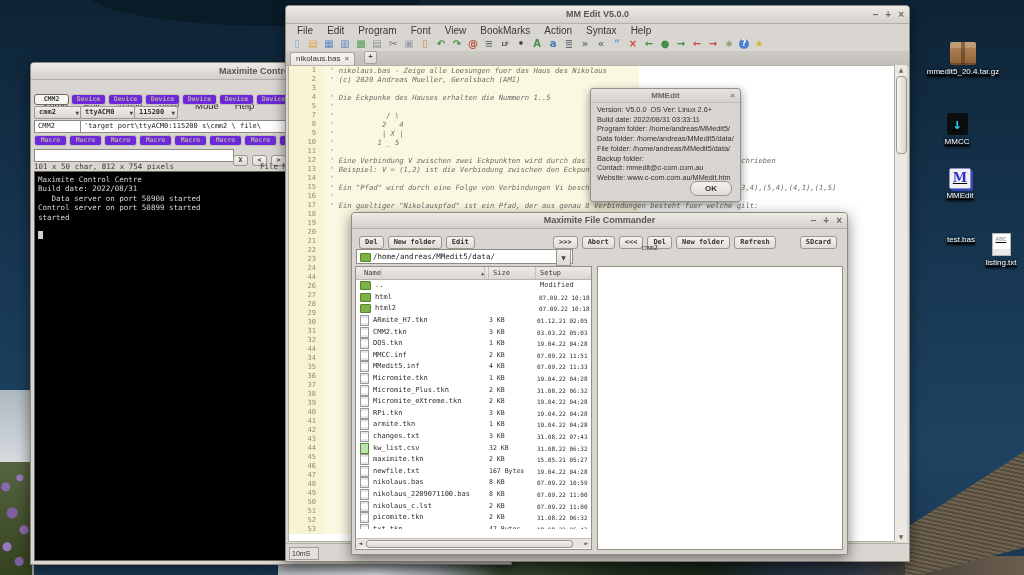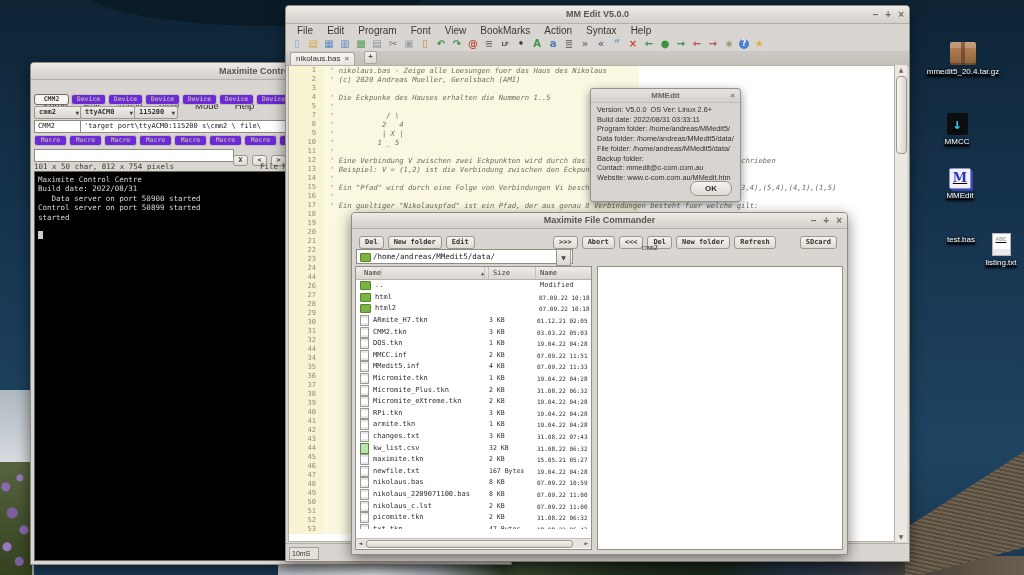--- a/index.html
+++ b/index.html
@@ -381,21 +381,21 @@
       <span class="fc-mid"><span class="btn">&gt;&gt;&gt;</span><span class="btn">Abort</span><span class="btn">&lt;&lt;&lt;</span><span class="btn">Del</span><span class="btn">New folder</span><span class="btn">Refresh</span></span>
       <span class="fc-right"><span class="btn">SDcard</span></span>
     </div>
     <div class="fc-dev">cmm2</div>
     <div class="fc-path"><span class="fold"></span><span>/home/andreas/MMedit5/data/</span></div>
     <div class="fc-patharr">▼</div>
     <div class="panel pl">
       <div class="fc-head">
         <span class="h-name"><span>Name</span><span class="sort">▲</span></span>
         <span class="h-size">Size</span>
-        <span class="h-date">Name Modified</span>
+        <span class="h-date">Setup Modified</span>
       </div>
       <div class="fc-rows">
           <div class="fc-row">
             <span class="fc-ic t-folder"></span>
             <span class="fc-name">..</span>
             <span class="fc-size"></span>
             <span class="fc-date"></span>
           </div>
           <div class="fc-row">
             <span class="fc-ic t-folder"></span>

